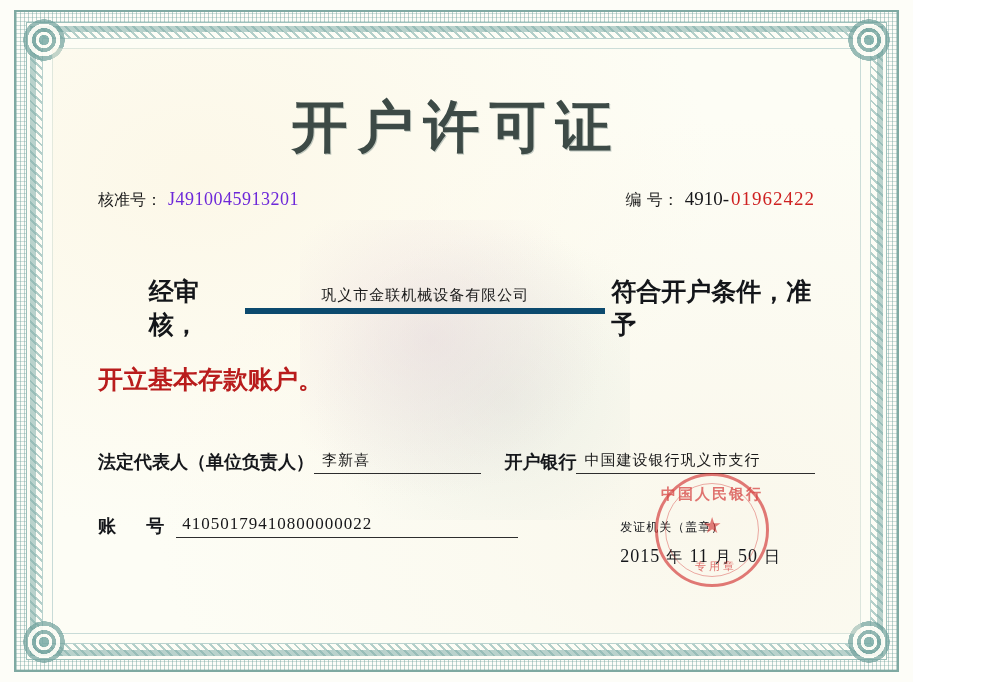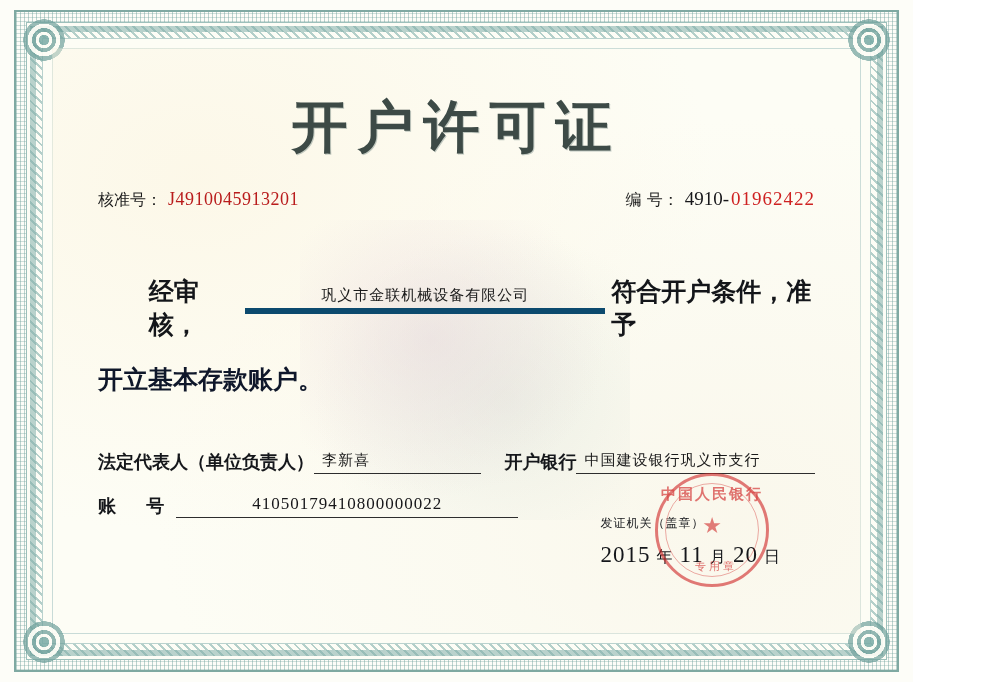--- a/index.html
+++ b/index.html
@@ -163,21 +163,21 @@
   }
   .lbl {
     font-family: "DejaVu Sans", sans-serif;
     font-size: 16px;
     color: #1b1b1b;
     white-space: nowrap;
   }
   .val-serif {
     font-family: "Liberation Serif", serif;
     font-size: 18px;
-    color: #b91c1c;
+    color: #6d28d9;
     margin-left: 6px;
     letter-spacing: 0.5px;
   }
   .val-red {
     font-family: "Liberation Serif", serif;
     font-size: 19px;
     color: #cf2222;
     letter-spacing: 1px;
     margin-left: 2px;
   }
@@ -211,21 +211,21 @@
     padding-bottom: 3px;
     margin: 0 6px;
     letter-spacing: 1px;
   }
   .body-line2 {
     margin-top: 22px;
     padding: 0 26px;
     font-family: Liberation Mono, monospace;
     font-weight: bold;
     font-size: 25px;
-    color: #0f172a;
+    color: #b91c1c;
   }
 
   .field-row {
     margin-top: 54px;
     padding: 0 26px;
     display: flex;
     align-items: flex-end;
   }
   .field-label {
     font-family: "DejaVu Sans", sans-serif;
@@ -241,25 +241,24 @@
     color: #1a1a1a;
     padding: 0 8px 3px 8px;
     letter-spacing: 1px;
     white-space: nowrap;
   }
   .fv-rep { width: 170px; }
   .fv-bank { width: 250px; }
   .gap { width: 26px; }
 
   .acct-row {
-    margin-top: 20px;
+    margin-top: 40px;
     padding: 0 26px;
     display: flex;
     align-items: flex-end;
-    text-align: center;
   }
   .acct-label {
     font-family: "DejaVu Sans", sans-serif;
     font-weight: bold;
     font-size: 18px;
     color: #15171b;
     letter-spacing: 12px;
     white-space: nowrap;
   }
   .acct-value {
@@ -286,21 +285,21 @@
   }
   .date-line {
     margin-top: 10px;
     font-family: "DejaVu Sans", sans-serif;
     font-size: 16px;
     color: #15171b;
     letter-spacing: 1px;
   }
   .date-line .dnum {
     font-family: "Liberation Serif", serif;
-    font-size: 23px;
+    font-size: 18px;
   }
 
   
   .seal {
     position: absolute;
     left: 655px;
     top: 473px;
     width: 108px;
     height: 108px;
     border-radius: 50%;
@@ -406,21 +405,21 @@
       <span class="acct-value">41050179410800000022</span>
     </div>
 
     <div class="issuer-block">
       <div class="issuer-line">发证机关（盖章）</div>
       <div class="date-line">
         <span class="dnum">2015</span>
         <span>年</span>
         <span class="dnum">11</span>
         <span>月</span>
-        <span class="dnum">20</span>
+        <span class="dnum">50</span>
         <span>日</span>
       </div>
     </div>
 
   </div>
 
   <div class="seal">
     <div class="seal-inner"></div>
     <div class="seal-arc">中国人民银行</div>
     <div class="seal-star">★</div>

